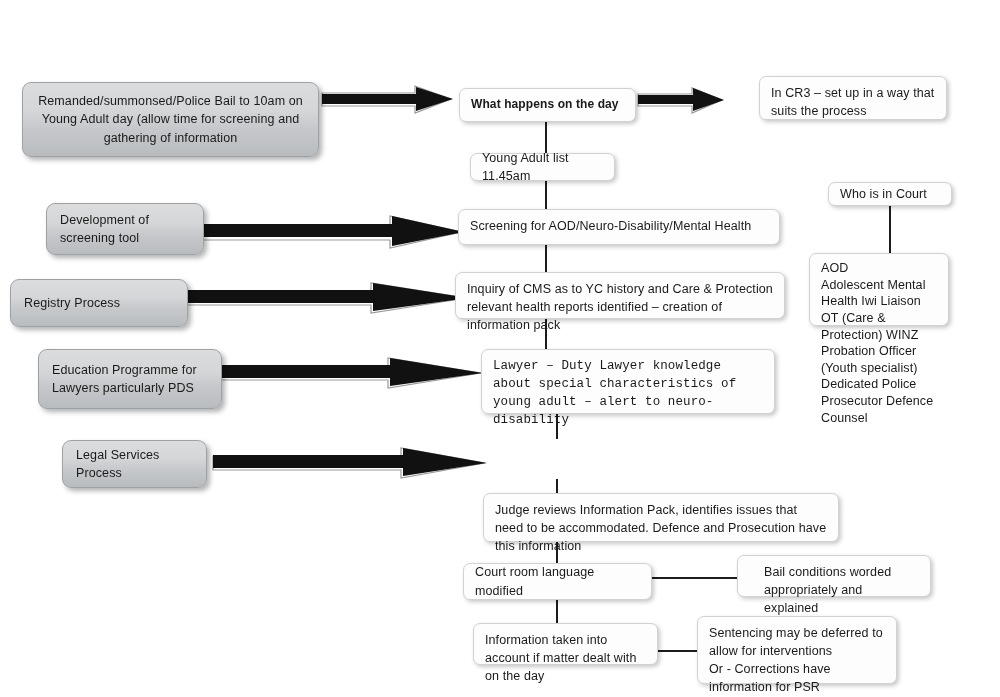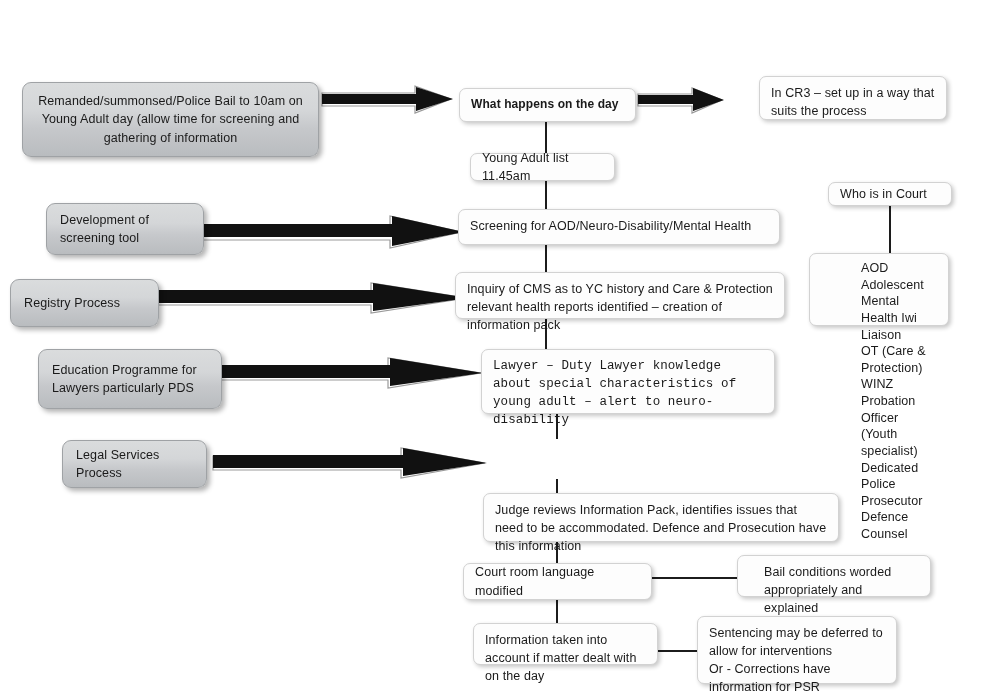--- a/index.html
+++ b/index.html
@@ -58,21 +58,20 @@
   }
 
   
   .node.overflow-list {
     overflow: visible;
     align-items: flex-start;
   }
   .node.overflow-list .txt {
     position: relative;
     top: -1px;
-    margin-left: 40px;
   }
 
   
   .vline {
     position: absolute;
     width: 2px;
     background: #1c1c1c;
   }
   .hline {
     position: absolute;
@@ -149,21 +148,21 @@
   <div class="vline" style="left:889px; top:205px; height:50px;"></div>
 
   <div class="node gray" style="left:22px; top:82px; width:297px; height:75px;text-align:center;">
     <span class="txt">Remanded/summonsed/Police Bail to 10am on Young Adult day (allow time for screening and gathering of information</span>
   </div>
 
   <div class="node gray" style="left:46px; top:203px; width:158px; height:52px;">
     <span class="txt">Development of screening tool</span>
   </div>
 
-  <div class="node gray" style="left:10px; top:279px; width:149px; height:48px;">
+  <div class="node gray" style="left:10px; top:279px; width:178px; height:48px;">
     <span class="txt">Registry Process</span>
   </div>
 
   <div class="node gray" style="left:30px; top:349px; width:184px; height:60px;margin-left:8px;">
     <span class="txt">Education Programme for Lawyers particularly PDS</span>
   </div>
 
   <div class="node gray" style="left:62px; top:440px; width:145px; height:48px;">
     <span class="txt">Legal Services Process</span>
   </div>

